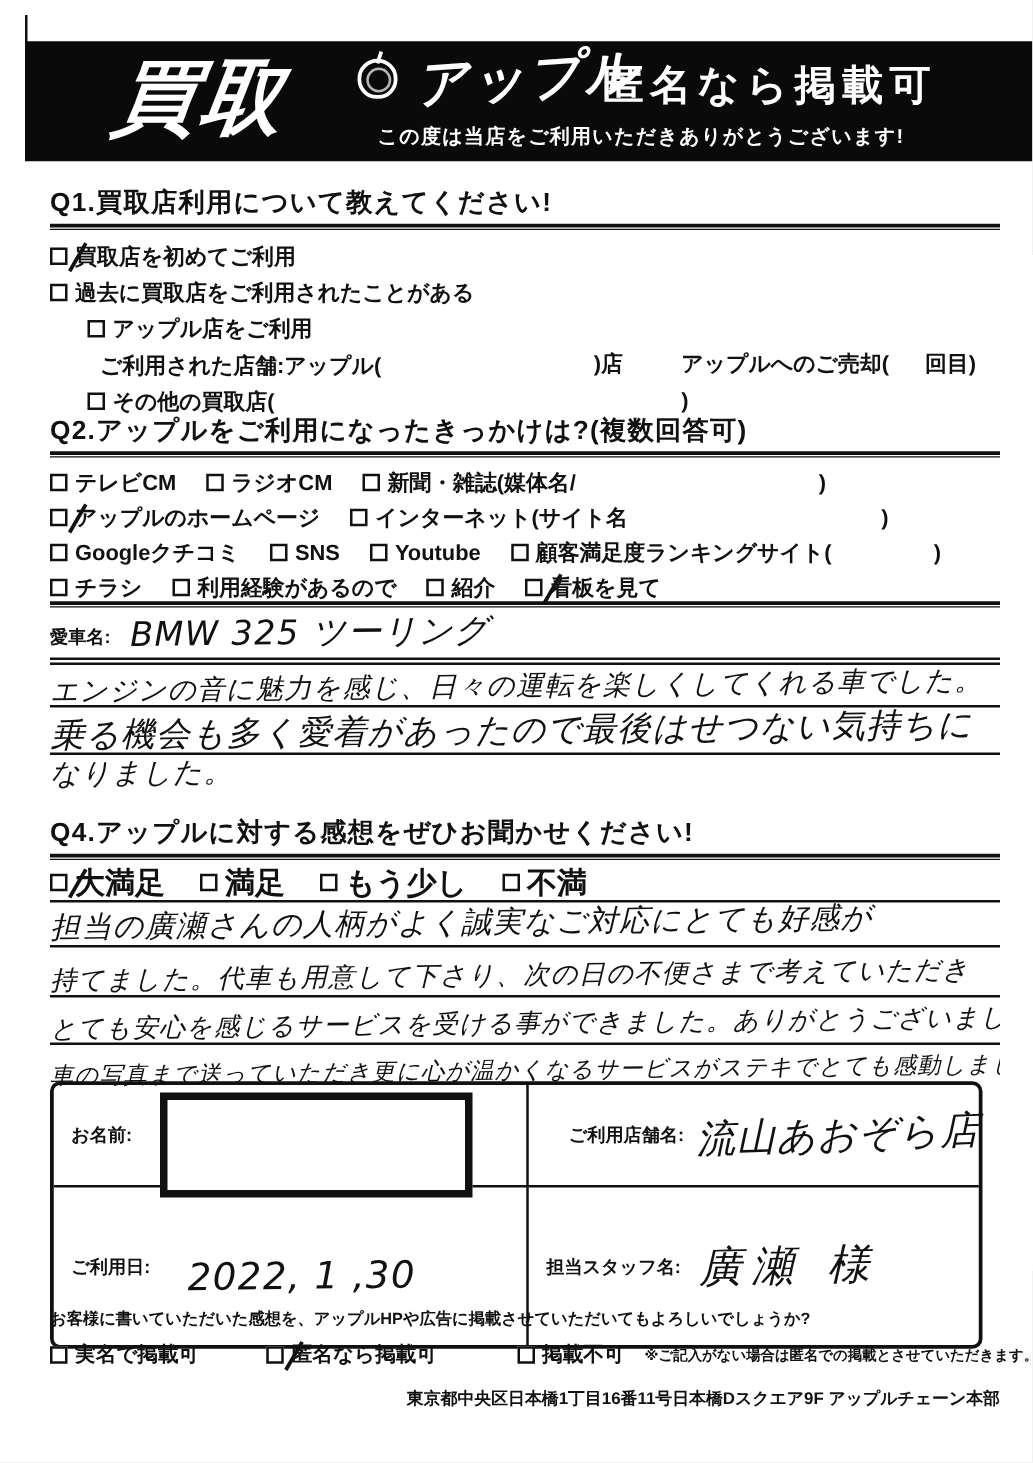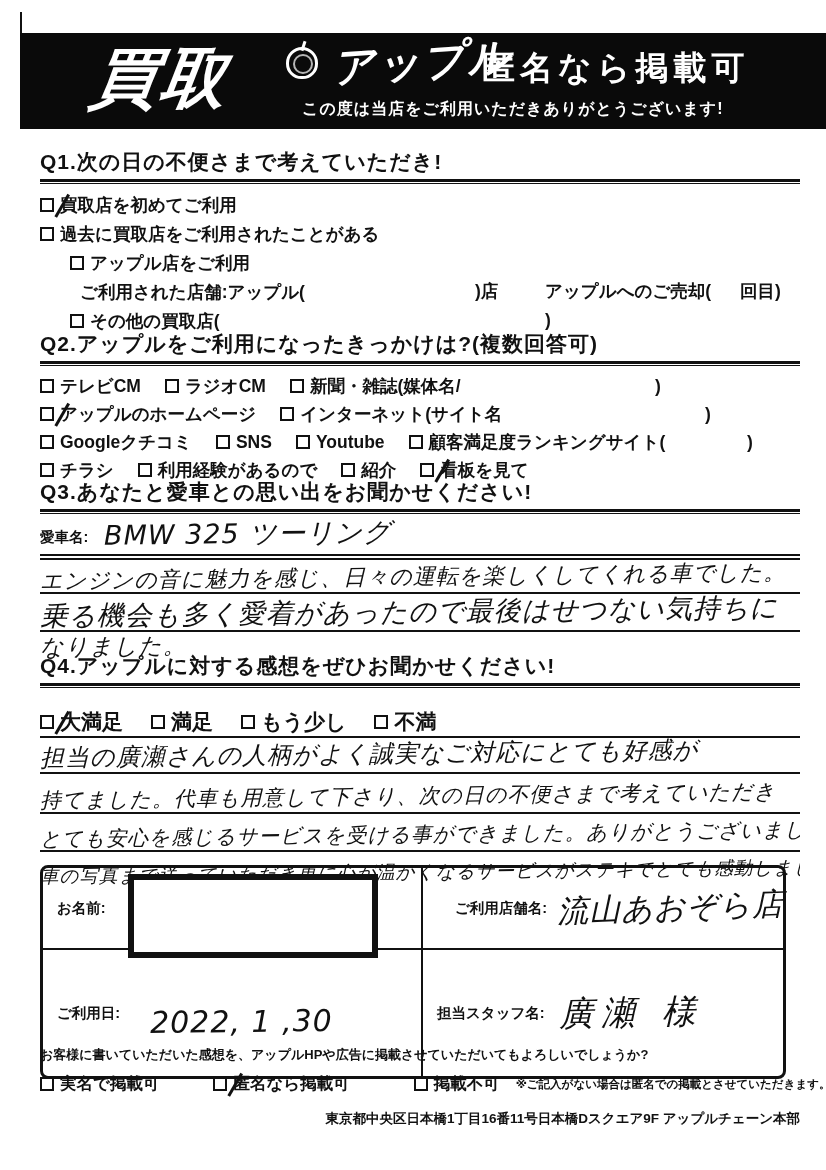--- a/index.html
+++ b/index.html
@@ -62,21 +62,21 @@
   .car-label { font-size:14.5px; font-weight:bold; padding-bottom:7px; flex:none; }
   .car-name { font-size:27px; margin-left:16px; padding-bottom:2px; }
   .dblrule { border-top:2px solid #111; margin-top:2px; }
   .mline { display:flex; align-items:flex-end; border-bottom:2px solid #111; overflow:hidden; }
   .m1 { height:34px; font-size:22px; }
   .m2 { height:38px; font-size:27px; }
   .m3 { height:30px; font-size:23px; border-bottom:none; }
 
   
   .q4 { top:652px; }
-  .rate-row { display:flex; align-items:center; height:30px; border-bottom:2px solid #111; font-size:21px; font-weight:bold; margin-top:20px; }
+  .rate-row { display:flex; align-items:center; height:30px; border-bottom:2px solid #111; font-size:24px; font-weight:bold; margin-top:4px; }
   .rate-row .it { margin-right:28px; }
   .cl { display:flex; align-items:flex-end; border-bottom:2px solid #111; overflow:hidden; }
   .cl .hw { padding-bottom:2px; }
   .cl1 { height:36px; font-size:24px; }
   .cl2 { height:40px; font-size:21px; }
   .cl3 { height:38px; font-size:20.5px; }
   .cl4 { height:34px; font-size:18.5px; border-bottom:none; }
 
   
   .info { position:absolute; left:40px; top:865px; width:746px; height:214px; border:3px solid #111;
@@ -109,21 +109,21 @@
 
   <header class="band">
     <div class="kaitori">買取</div>
     <span class="apple-icon"></span>
     <div class="apple-script">アップル</div>
     <div class="sheet-title">匿名なら掲載可</div>
     <div class="subtitle">この度は当店をご利用いただきありがとうございます!</div>
   </header>
 
   <section class="q q1">
-    <h2>Q1.次の日の不便さまで考えていただき!</h2>
+    <h2>Q1.買取店利用について教えてください!</h2>
     <div class="trule"></div>
     <div class="rows">
       <div class="row">
         <span class="cb checked"></span>
         <span>買取店を初めてご利用</span>
       </div>
       <div class="row">
         <span class="cb"></span>
         <span>過去に買取店をご利用されたことがある</span>
       </div>
@@ -209,21 +209,20 @@
           </span>
         <span class="it">
             <span class="cb checked"></span>
             <span>看板を見て</span>
           </span>
       </div>
     </div>
   </section>
 
   <section class="q q3">
-    <h2>Q3.あなたと愛車との思い出をお聞かせください!</h2>
     <div class="trule"></div>
     <div class="car-row">
       <span class="car-label">愛車名:</span>
       <span class="hw car-name">BMW 325 ツーリング</span>
     </div>
     <div class="dblrule"></div>
     <div class="mline m1">
         <span class="hw">エンジンの音に魅力を感じ、日々の運転を楽しくしてくれる車でした。</span>
       </div>
     <div class="mline m2">

